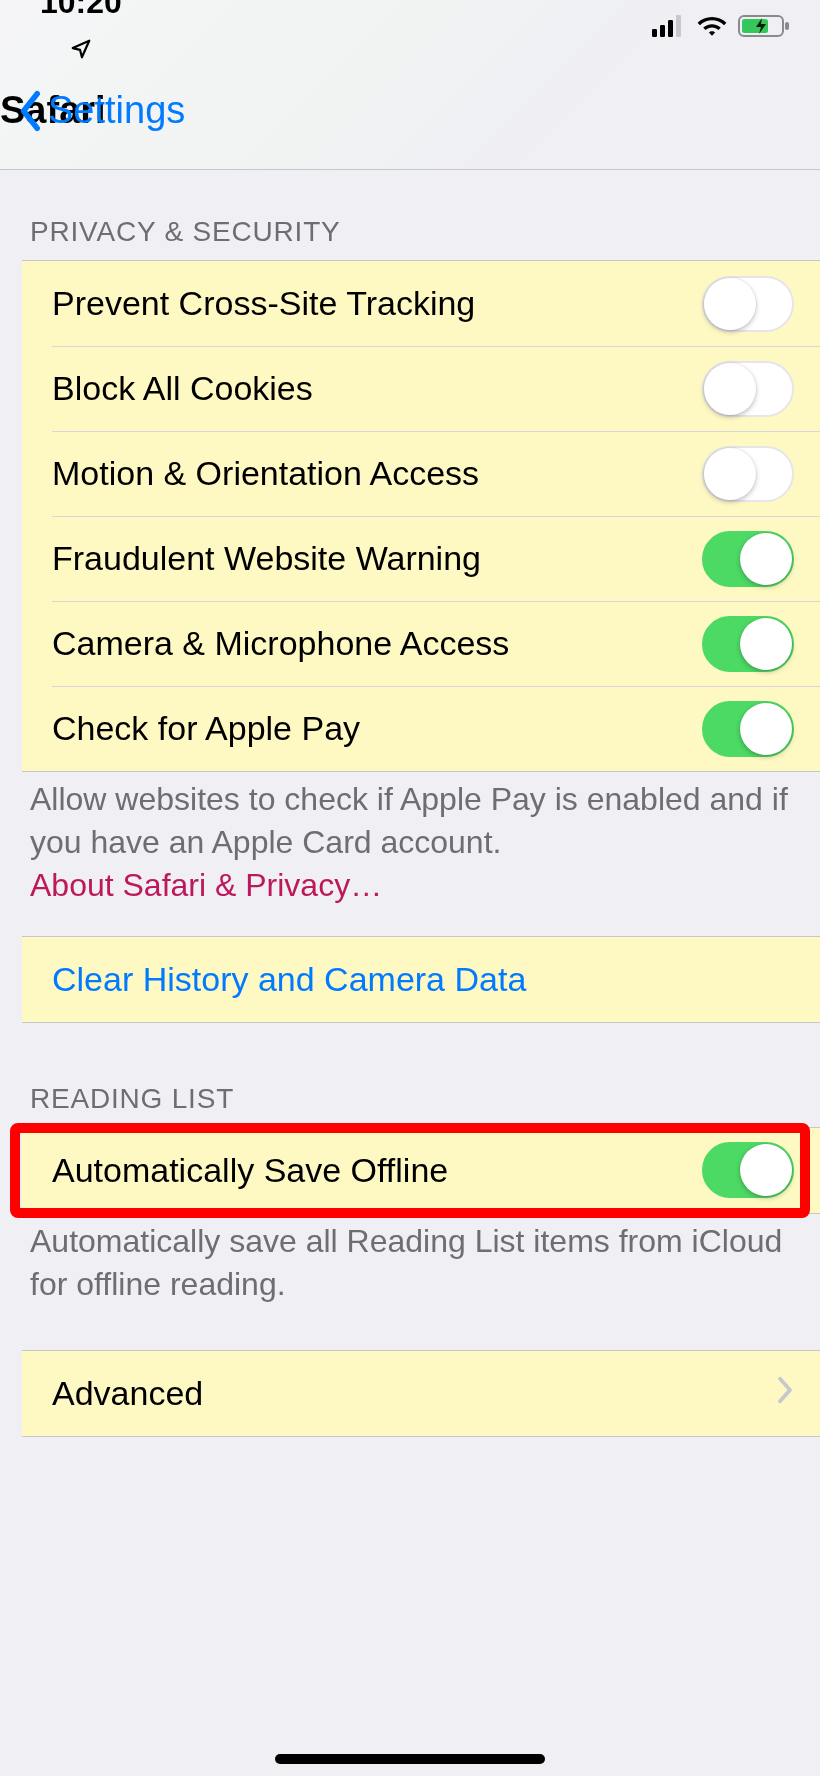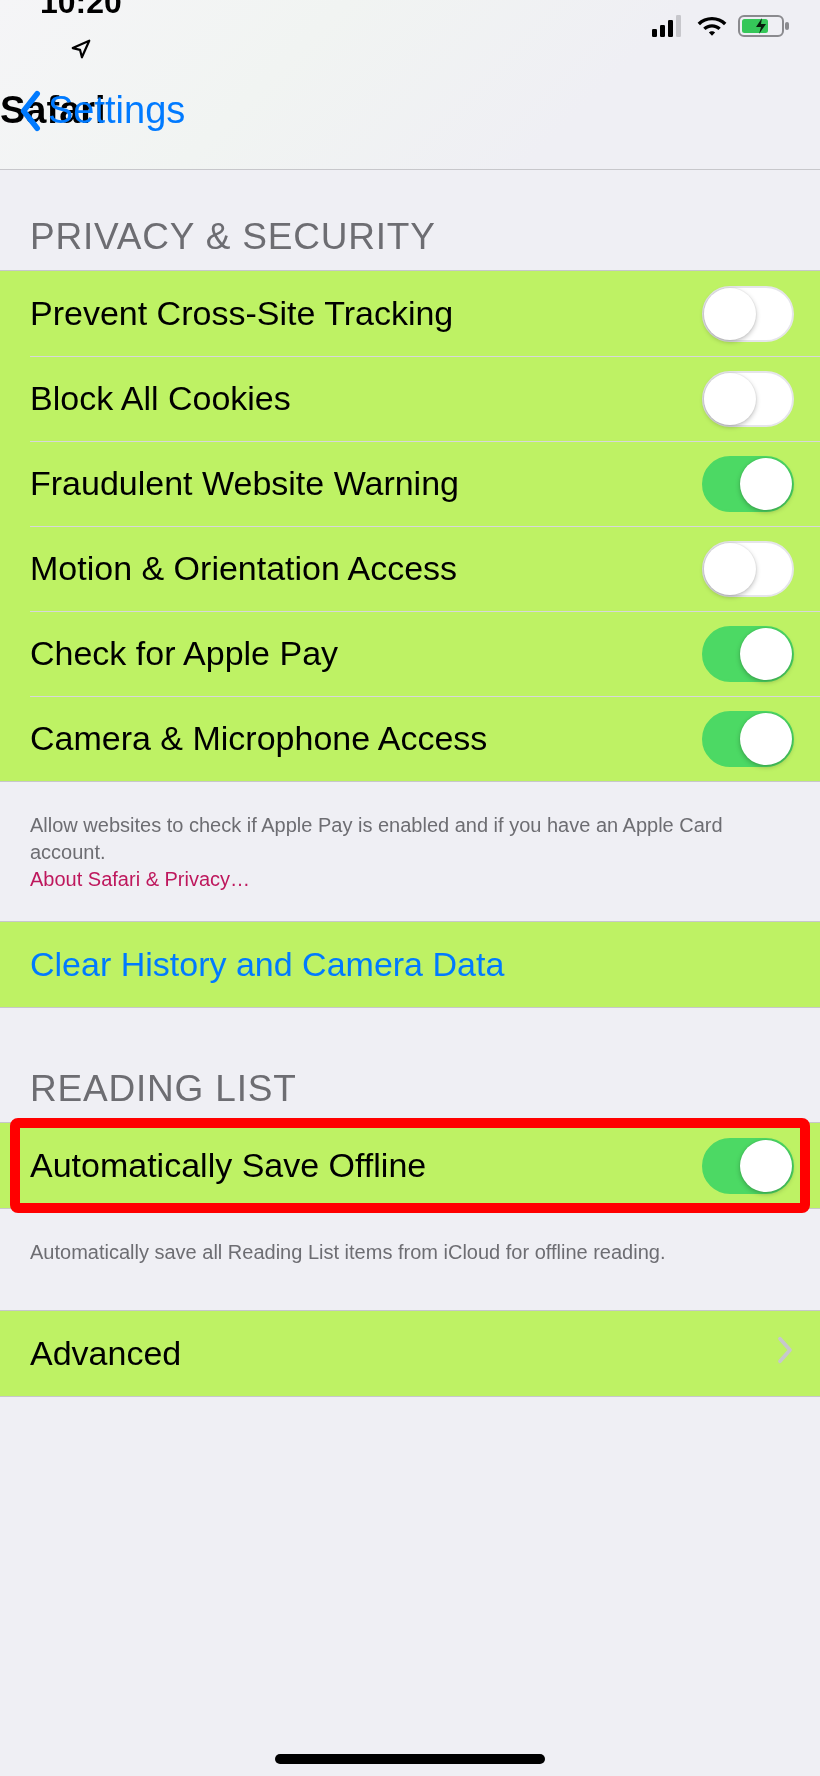--- a/index.html
+++ b/index.html
@@ -52,38 +52,39 @@
   }
   .nav-back svg { display: block; }
   .nav-title {
     font-size: 38px;
     font-weight: 600;
   }
 
   
   .section-header {
     padding: 46px 30px 12px 30px;
-    font-size: 37px;
+    font-size: 28px;
     font-weight: 400;
     letter-spacing: 0.8px;
     color: #6d6d72;
     text-transform: uppercase;
   }
   .section-footer {
-    padding: 30px 30px 14px 30px;
-    font-size: 20px;
+    padding: 6px 30px 14px 30px;
+    font-size: 32px;
     line-height: 1.35;
     color: #6d6d72;
   }
   .section-footer a { color: #be185d; text-decoration: none; }
 
   .cell-group {
-    background: #bef264;
+    background: #fef9c3;
     border-top: 1px solid #c7c7cb;
     border-bottom: 1px solid #c7c7cb;
+    margin-left: 22px;
   }
   .cell {
     min-height: 85px;
     padding: 0 26px 0 30px;
     display: flex;
     align-items: center;
     justify-content: space-between;
     position: relative;
     font-size: 34px;
   }
@@ -213,42 +214,42 @@
   </div>
 
   <div class="cell">
     <span class="label">Block All Cookies</span>
     <div class="toggle">
         <div class="knob"></div>
       </div>
   </div>
 
   <div class="cell">
+    <span class="label">Motion &amp; Orientation Access</span>
+    <div class="toggle">
+        <div class="knob"></div>
+      </div>
+  </div>
+
+  <div class="cell">
     <span class="label">Fraudulent Website Warning</span>
     <div class="toggle on">
         <div class="knob"></div>
       </div>
   </div>
 
   <div class="cell">
-    <span class="label">Motion &amp; Orientation Access</span>
-    <div class="toggle">
+    <span class="label">Camera &amp; Microphone Access</span>
+    <div class="toggle on">
         <div class="knob"></div>
       </div>
   </div>
 
   <div class="cell">
     <span class="label">Check for Apple Pay</span>
-    <div class="toggle on">
-        <div class="knob"></div>
-      </div>
-  </div>
-
-  <div class="cell">
-    <span class="label">Camera &amp; Microphone Access</span>
     <div class="toggle on">
         <div class="knob"></div>
       </div>
   </div>
 </div>
 <div class="section-footer">
   <span>Allow websites to check if Apple Pay is enabled and if you have an Apple Card account.</span><br>
   <a href="#">About Safari &amp; Privacy…</a>
 </div>
 

